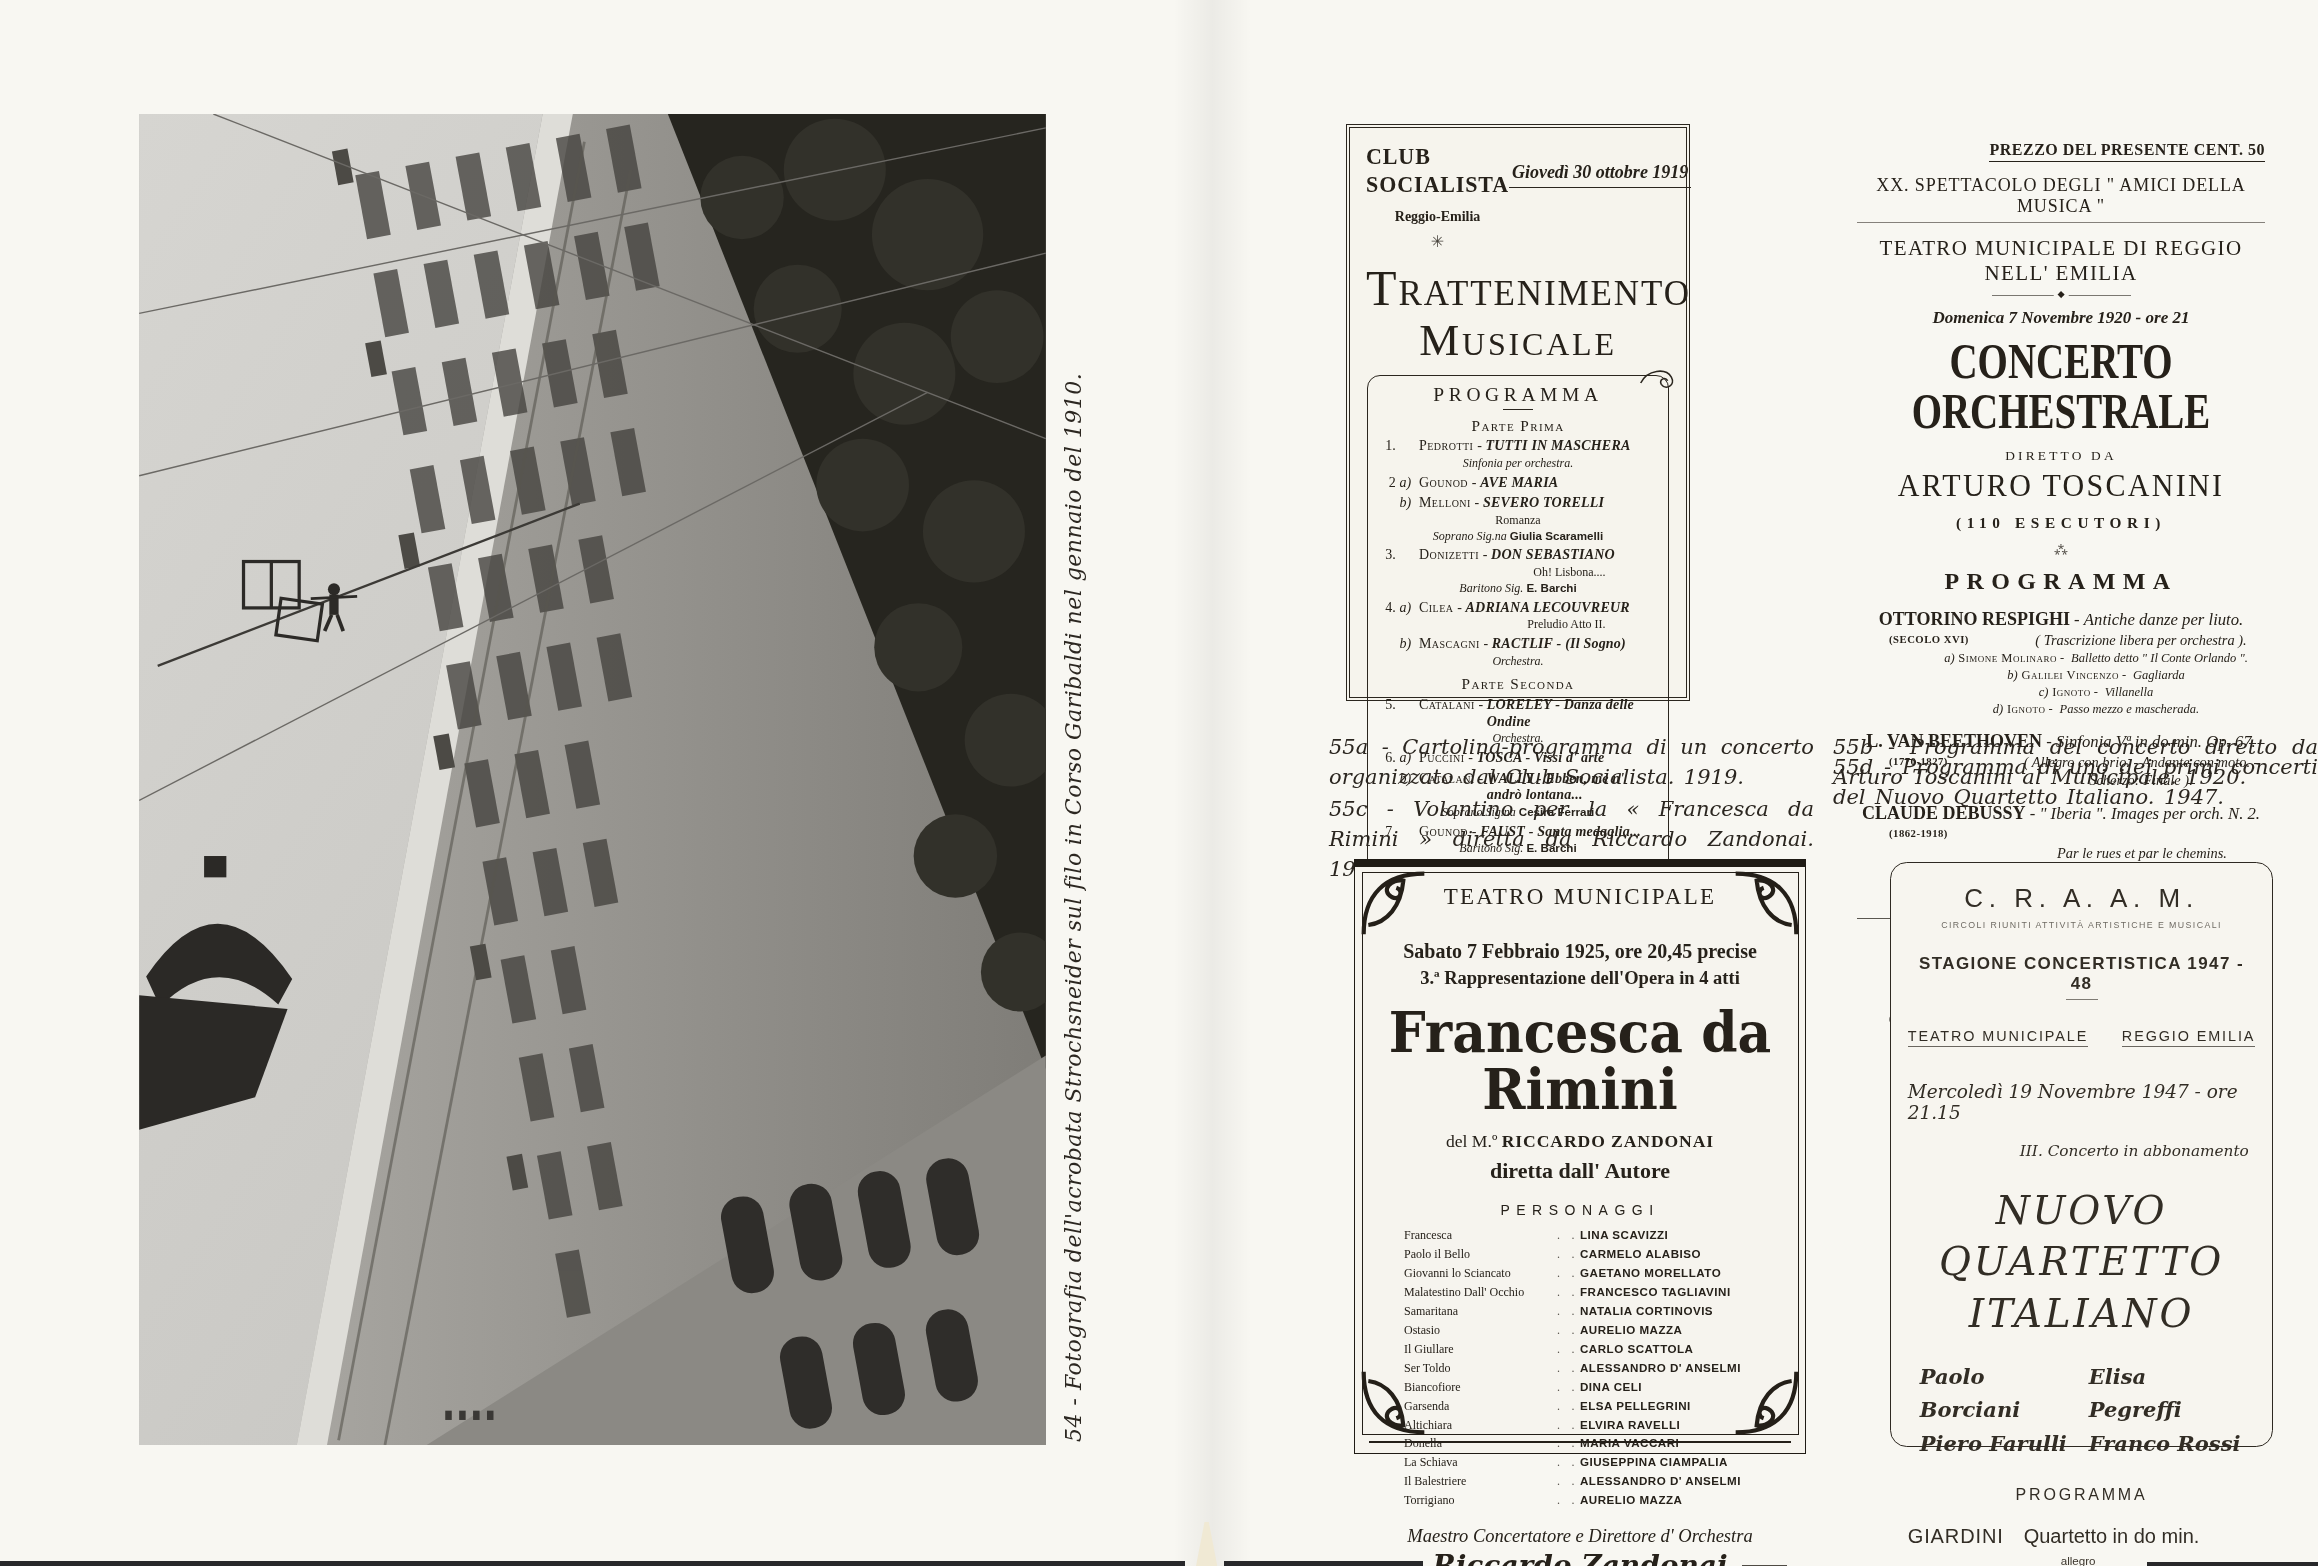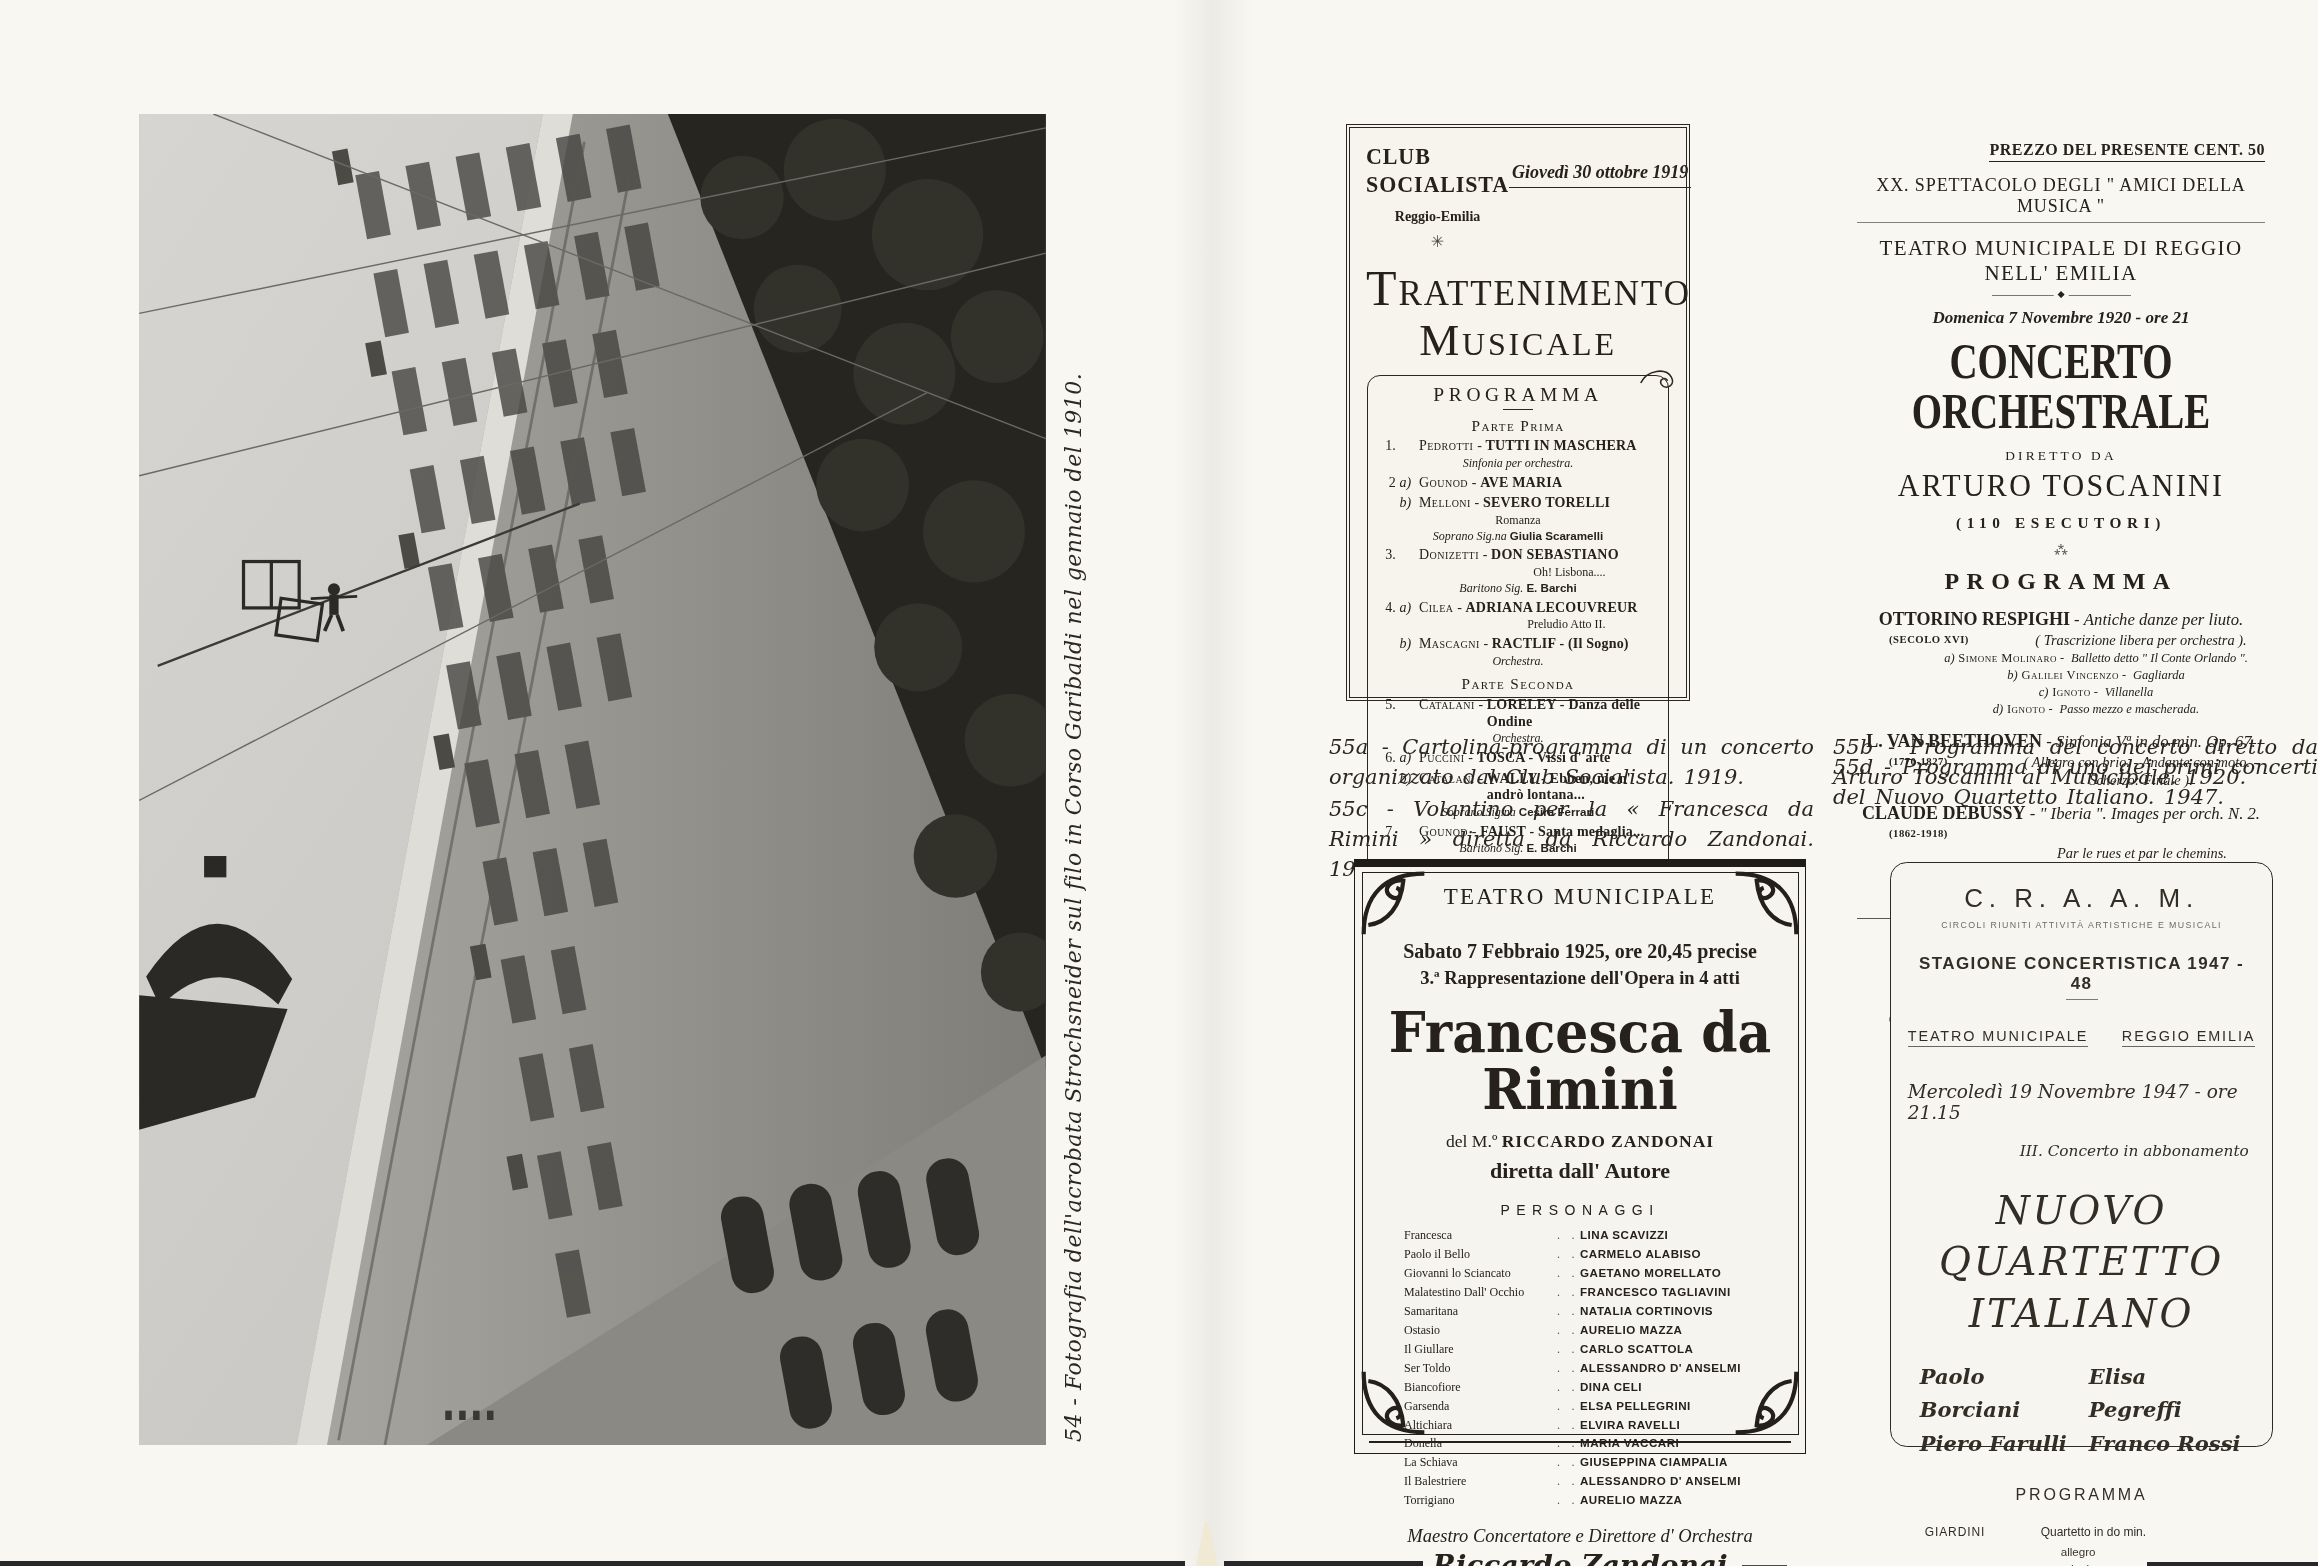--- a/index.html
+++ b/index.html
@@ -31,21 +31,21 @@
   .club-frame{border:1.4px solid #2b261f;border-radius:13px;margin:12px 0.9px 0;padding:8.3px 6.5px 12px;position:relative;}
   .club-curl{position:absolute;right:-12px;top:-9.3px;}
   .club-prog{font-size:19.5px;letter-spacing:4.6px;text-align:center;}
   .club-prog-rule{width:30px;margin:2.8px auto 0.9px;border-bottom:1.9px solid #2b261f;}
   .parte{font-variant:small-caps;font-size:15.3px;letter-spacing:1.4px;text-align:center;margin-top:6.5px;}
   .club-item{display:flex;font-size:14px;margin-top:3.7px;line-height:1.2;}
   .ci-num{flex:0 0 21.3px;text-align:right;margin-right:3.7px;}
   .ci-pre{flex:0 0 19.5px;font-style:italic;}
   .ci-comp{font-variant:small-caps;letter-spacing:0.5px;white-space:nowrap;}
   .ci-dash{padding:0 3.7px;}
-  .ci-work{font-weight:bold;letter-spacing:0.2px;}
+  .ci-work{font-weight:bold;letter-spacing:0.2px;font-style:italic;}
   .club-sub{font-size:12px;text-align:center;line-height:1.25;margin-top:0.9px;}
   .club-sub.it{font-style:italic;}
   .club-sub.right{text-align:right;padding-right:56px;}
   .club-sub .sub-name{font-weight:bold;font-style:normal;font-family:"Liberation Sans",sans-serif;font-size:11.6px;}
   .club-sub.singer{font-style:italic;}
   
   #tosc{left:1857px;top:141px;width:408px;}
   .t-price{font-weight:bold;font-size:16px;letter-spacing:0.5px;text-align:right;}
   .t-price span{border-bottom:1.9px solid #26211a;padding-bottom:2.8px;}
   .t-line1{font-size:18px;letter-spacing:0.9px;text-align:center;margin-top:16px;padding-bottom:4.6px;
@@ -120,21 +120,21 @@
   .cr-date{font-family:"DejaVu Serif",serif;font-style:italic;font-size:18.5px;margin-top:34px;text-align:left;}
   .cr-abbo{font-family:"DejaVu Serif",serif;font-style:italic;font-size:15.3px;margin-top:18.5px;text-align:right;padding-right:6.5px;}
   .cr-title{font-family:"DejaVu Serif",serif;font-style:italic;font-size:39px;letter-spacing:2.8px;
     text-align:center;line-height:1.32;margin-top:25px;}
   .cr-players{display:flex;justify-content:space-between;padding:0 12px;margin-top:20.4px;
     font-family:"DejaVu Serif",serif;font-style:italic;font-size:21px;}
   .cr-players div{line-height:1.6;font-weight:bold;}
   .cr-prog{font-size:16px;letter-spacing:2.8px;text-align:center;margin-top:26px;}
   #craam-items{margin-top:18.5px;text-align:left;}
   .cri{margin-top:20.4px;}
-  .cri-head{display:flex;font-size:12px;margin-left:17px;}
+  .cri-head{display:flex;font-size:20px;}
   .cri-comp{flex:0 0 116px;letter-spacing:0.9px;}
   .cri-work{flex:1;}
   .cri-movs{margin-left:153px;font-size:11.6px;line-height:1.5;margin-top:3.7px;color:#3b352c;}
 </style>
 </head>
 <body>
 
 <div class="abs" id="photo">
   <svg width="907" height="1331" viewBox="0 0 1955 2870">
     <defs>

